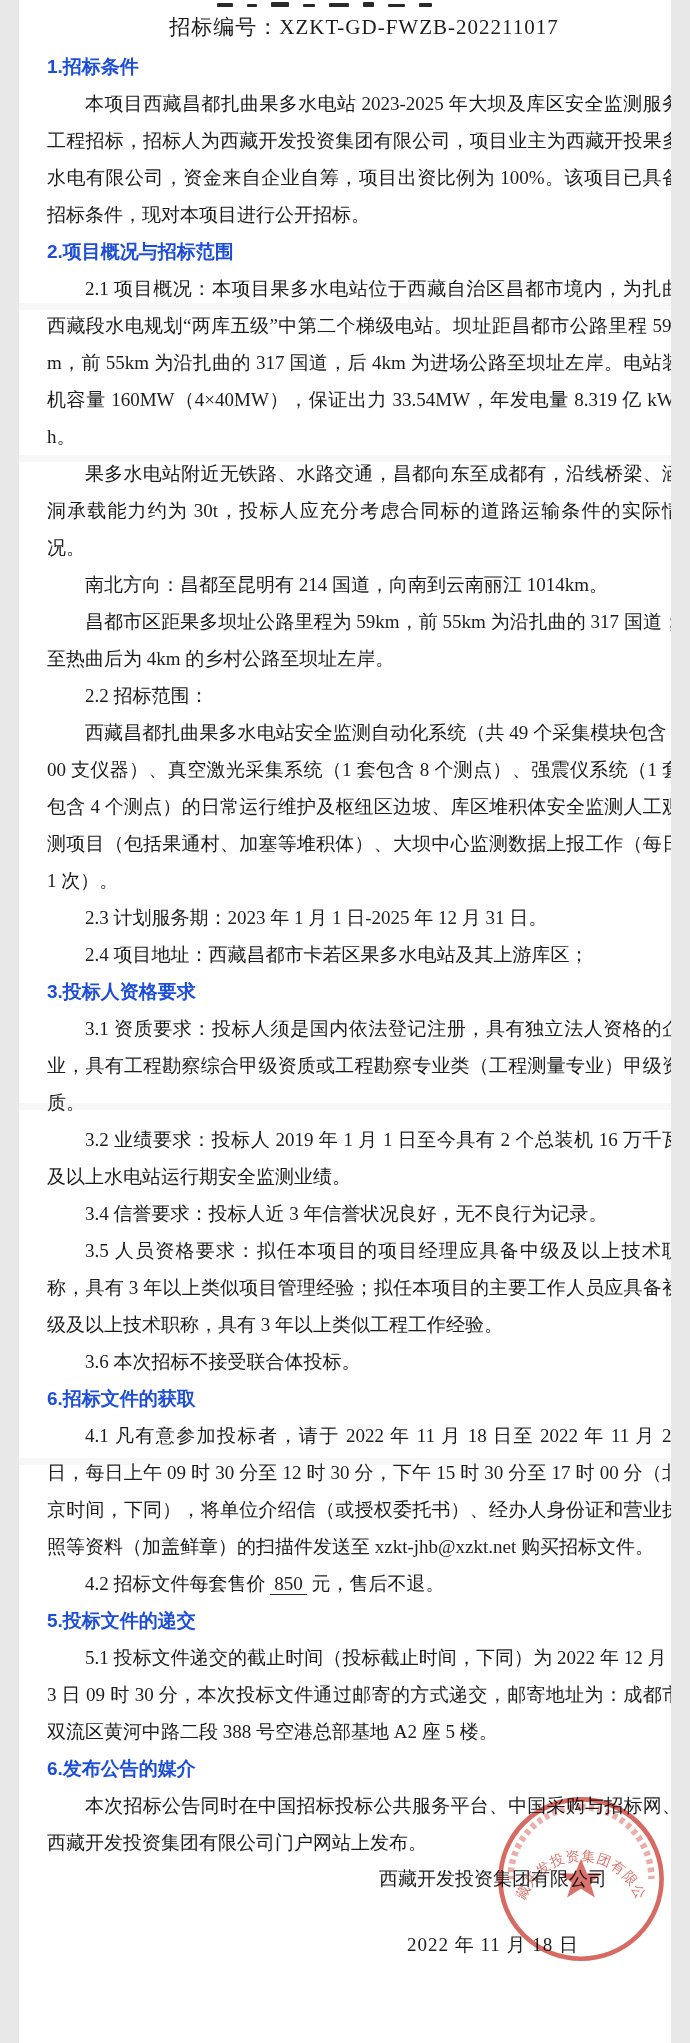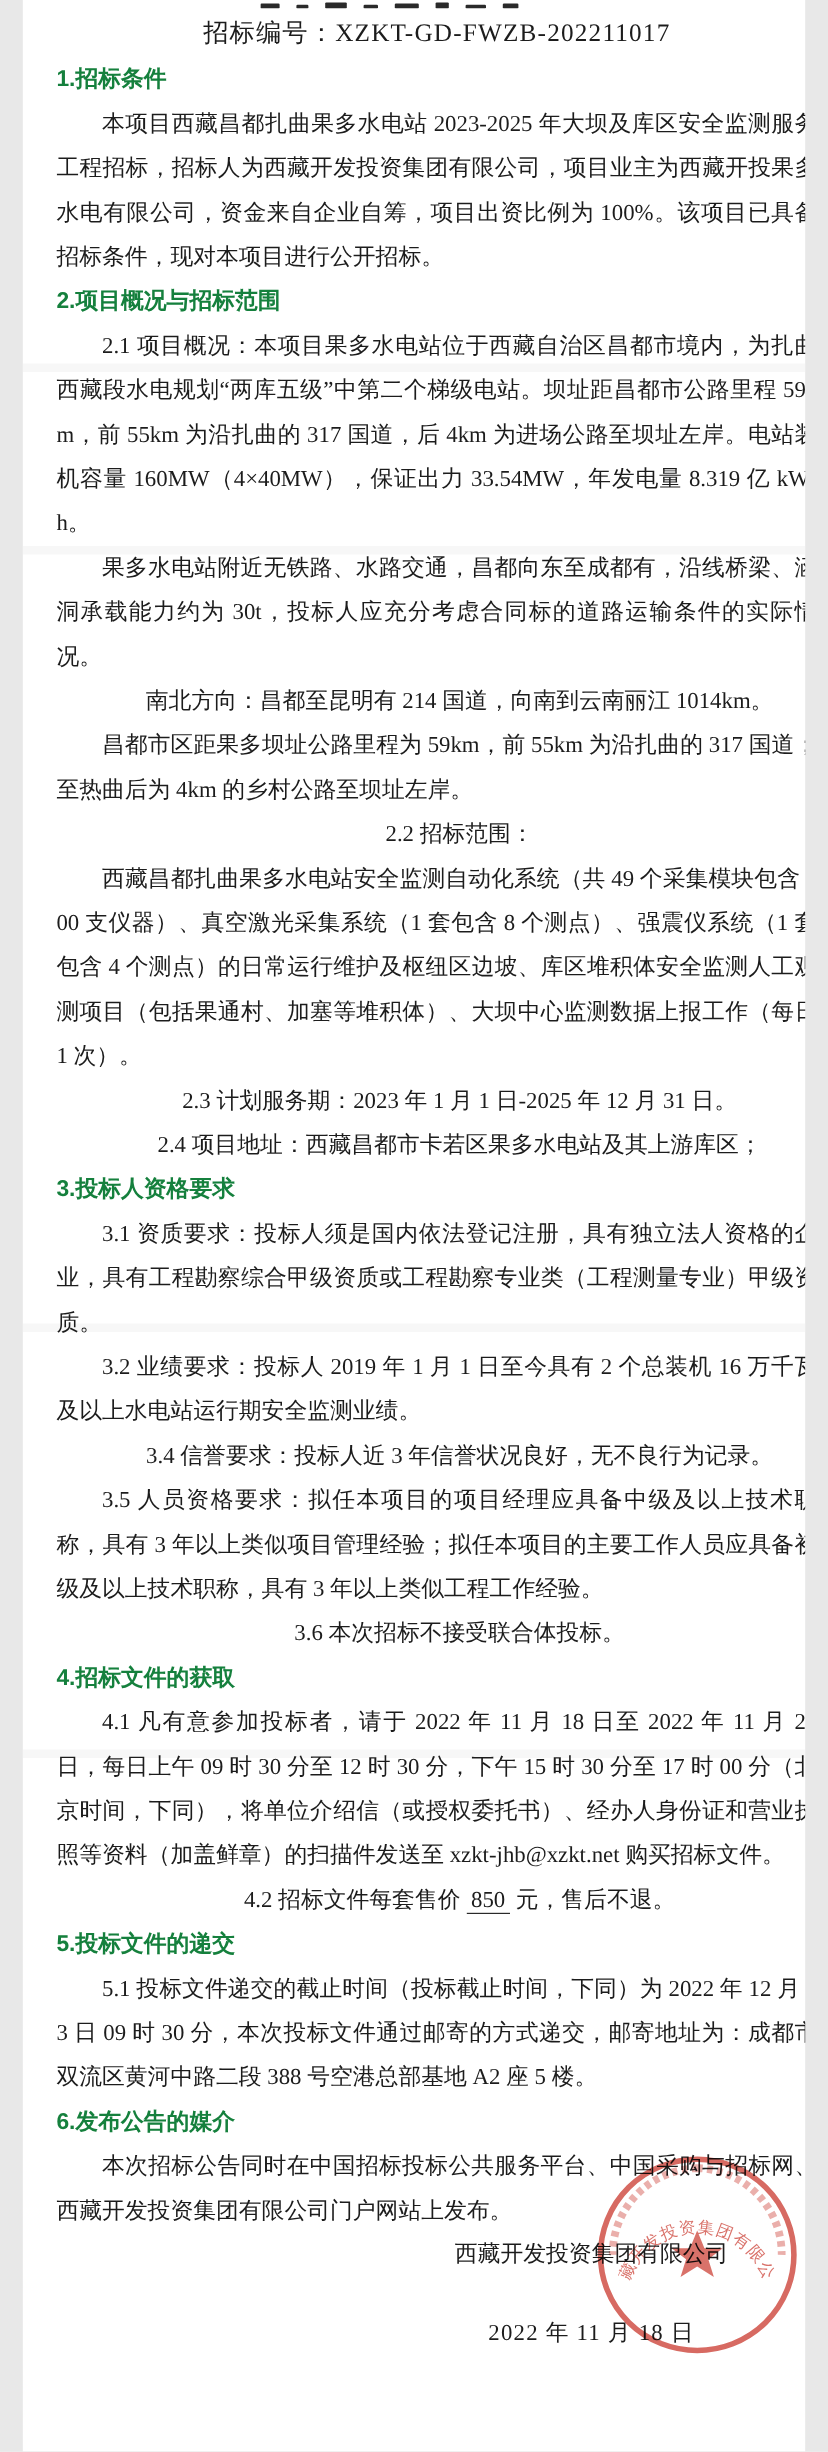--- a/index.html
+++ b/index.html
@@ -31,31 +31,31 @@
     line-height:34px;
     letter-spacing:1px;
     margin:0 0 4px 0;
   }
   h2.sec{
     font-family:"Liberation Sans","DejaVu Sans",sans-serif;
     font-weight:bold;
     font-size:19px;
     line-height:37px;
     margin:0;
-    color:#15803d;
+    color:#1d4ed8;
   }
   p.para{
     font-size:19px;
     line-height:37px;
     margin:0;
     text-indent:38px;
     text-align:justify;
     word-break:break-all;
   }
-  p.para.nojust{text-align:center;}
+  p.para.nojust{text-align:left;}
   .price-underline{
     border-bottom:1.5px solid #2a2a2a;
     padding:0 4px;
     margin-top:20px;
   }
 
   .signature{
     position:absolute;
     right:28px;
     top:1862px;
@@ -114,21 +114,21 @@
     <p class="para nojust">2.3 计划服务期：2023 年 1 月 1 日-2025 年 12 月 31 日。</p>
     <p class="para nojust">2.4 项目地址：西藏昌都市卡若区果多水电站及其上游库区；</p>
 
     <h2 class="sec">3.投标人资格要求</h2>
     <p class="para">3.1 资质要求：投标人须是国内依法登记注册，具有独立法人资格的企业，具有工程勘察综合甲级资质或工程勘察专业类（工程测量专业）甲级资质。</p>
     <p class="para">3.2 业绩要求：投标人 2019 年 1 月 1 日至今具有 2 个总装机 16 万千瓦及以上水电站运行期安全监测业绩。</p>
     <p class="para nojust">3.4 信誉要求：投标人近 3 年信誉状况良好，无不良行为记录。</p>
     <p class="para">3.5 人员资格要求：拟任本项目的项目经理应具备中级及以上技术职称，具有 3 年以上类似项目管理经验；拟任本项目的主要工作人员应具备初级及以上技术职称，具有 3 年以上类似工程工作经验。</p>
     <p class="para nojust">3.6 本次招标不接受联合体投标。</p>
 
-    <h2 class="sec">4.招标文件的获取</h2>
+    <h2 class="sec">6.招标文件的获取</h2>
     <p class="para">4.1 凡有意参加投标者，请于 2022 年 11 月 18 日至 2022 年 11 月 24 日，每日上午 09 时 30 分至 12 时 30 分，下午 15 时 30 分至 17 时 00 分（北京时间，下同），将单位介绍信（或授权委托书）、经办人身份证和营业执照等资料（加盖鲜章）的扫描件发送至 xzkt-jhb@xzkt.net 购买招标文件。</p>
     <p class="para nojust"><span>4.2 招标文件每套售价 </span><span class="price-underline">850</span><span> 元，售后不退。</span></p>
 
     <h2 class="sec">5.投标文件的递交</h2>
     <p class="para">5.1 投标文件递交的截止时间（投标截止时间，下同）为 2022 年 12 月 13 日 09 时 30 分，本次投标文件通过邮寄的方式递交，邮寄地址为：成都市双流区黄河中路二段 388 号空港总部基地 A2 座 5 楼。</p>
 
     <h2 class="sec">6.发布公告的媒介</h2>
     <p class="para">本次招标公告同时在中国招标投标公共服务平台、中国采购与招标网、西藏开发投资集团有限公司门户网站上发布。</p>
 
   </div>

